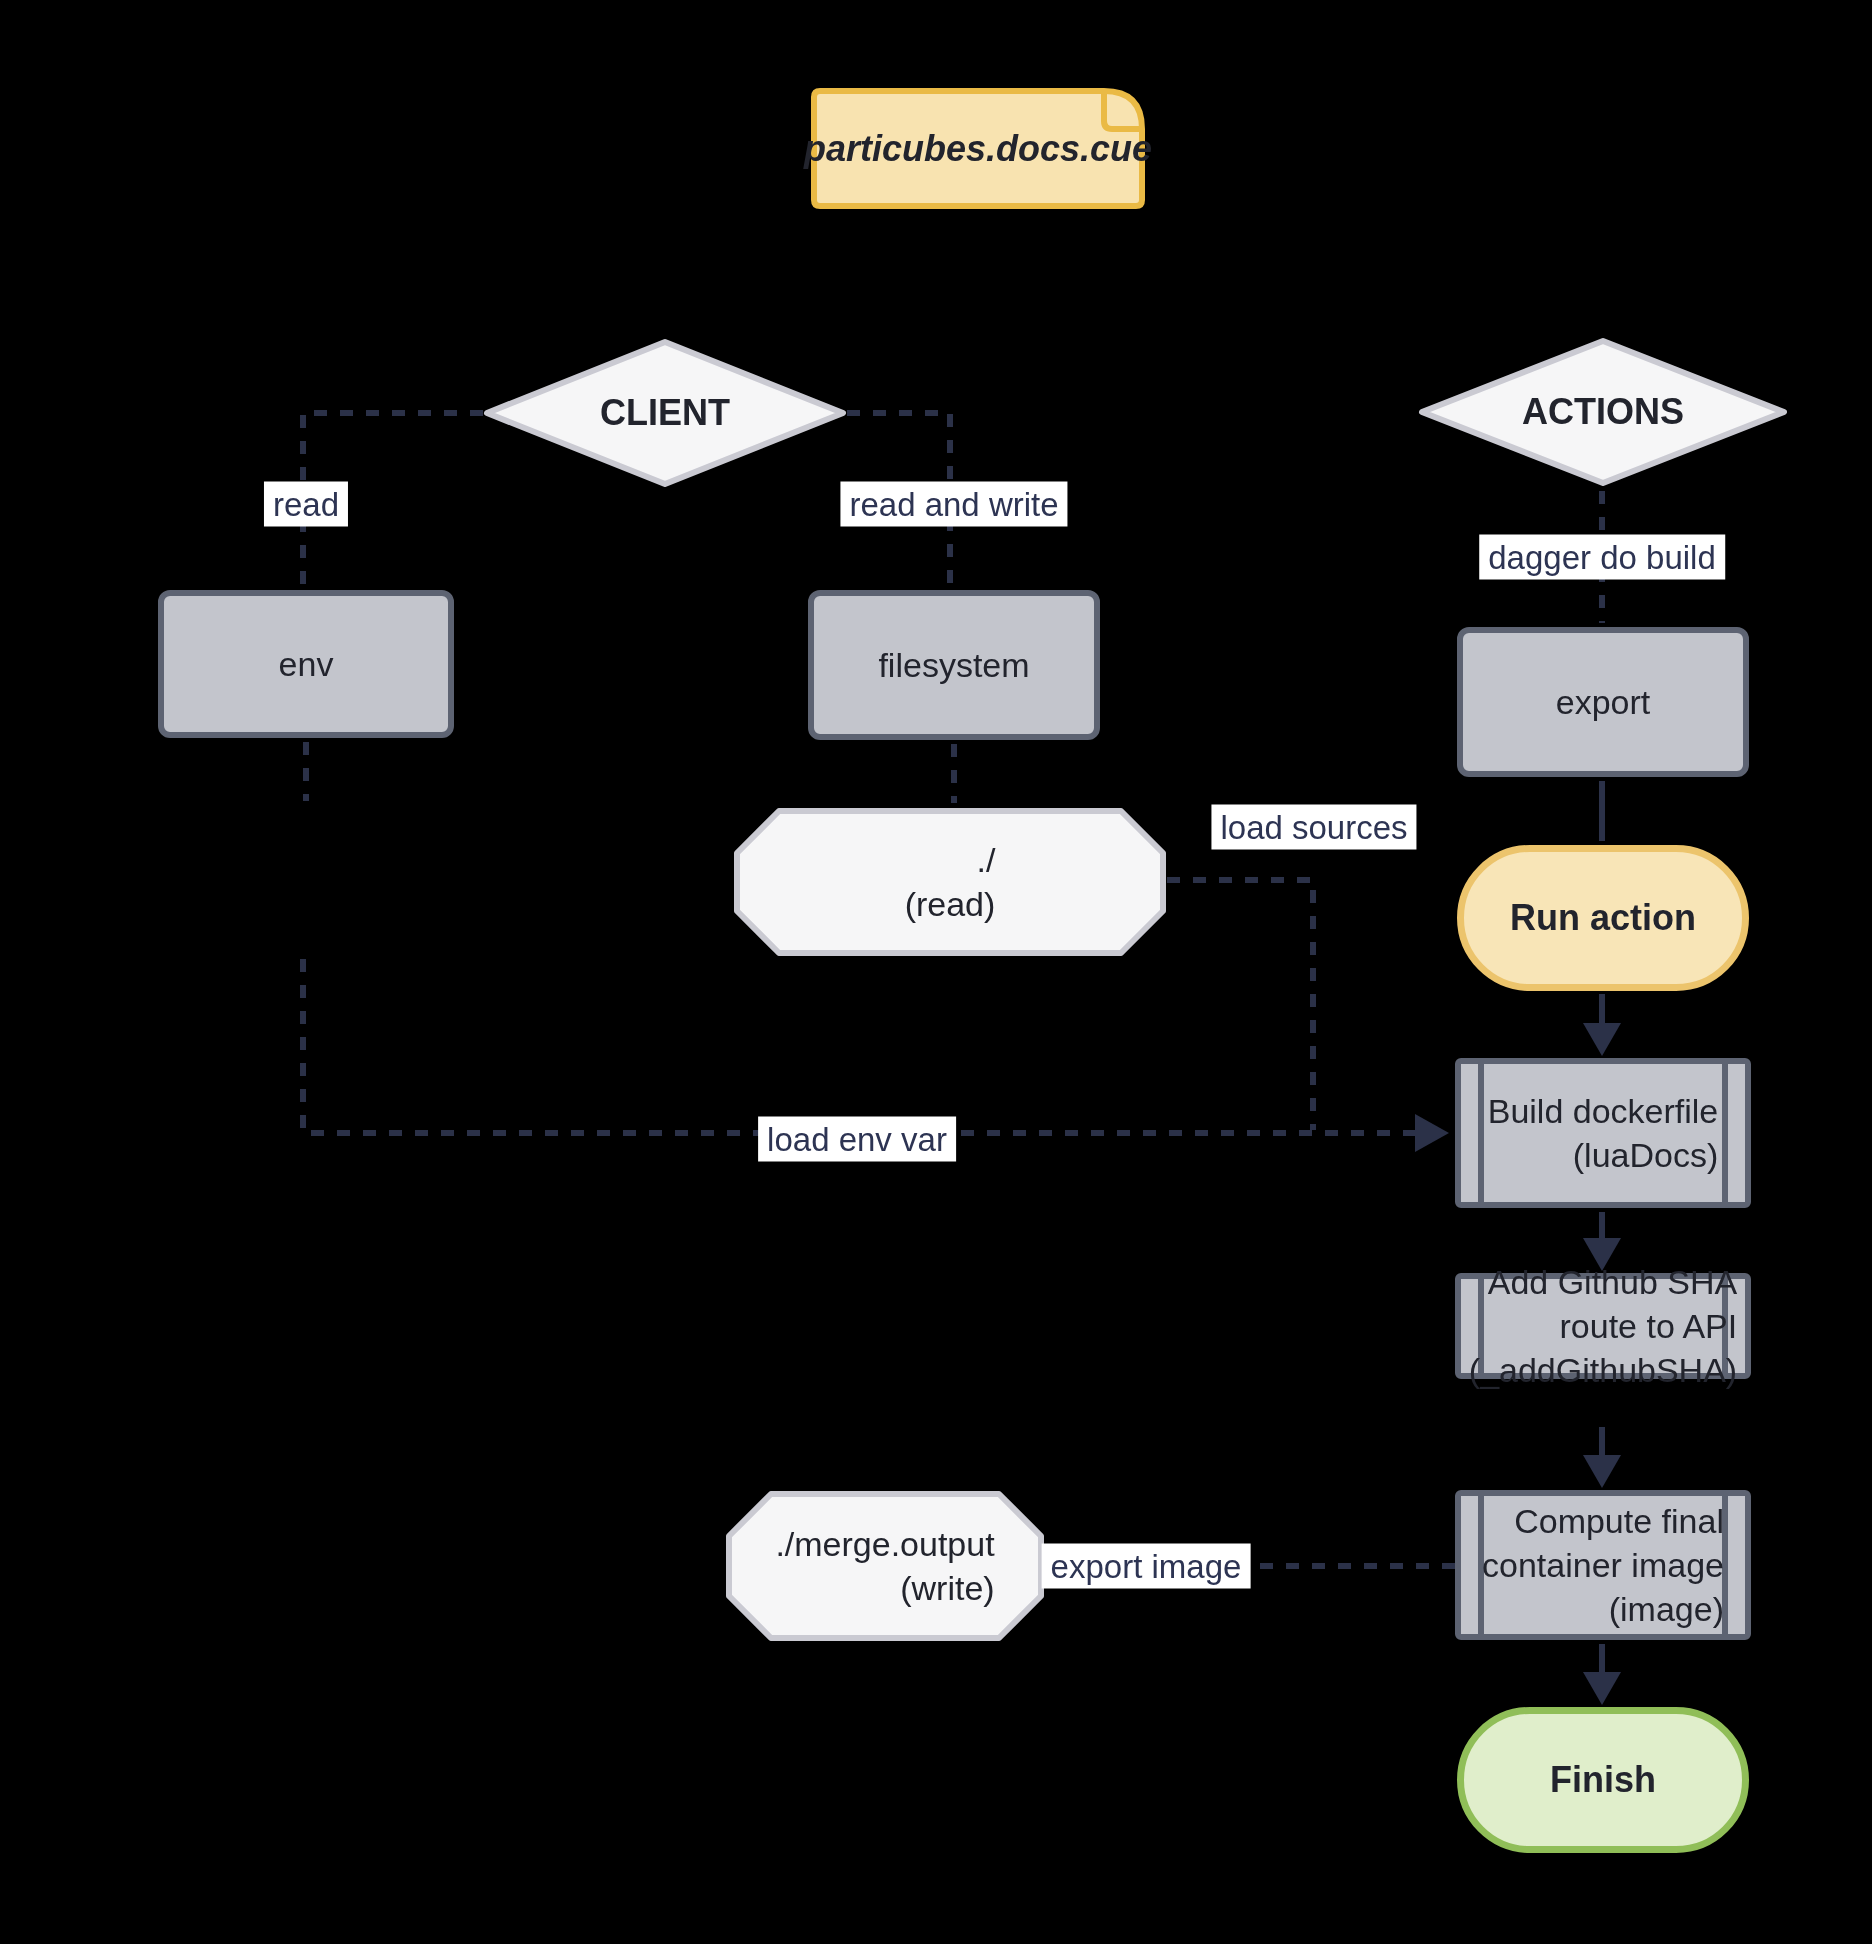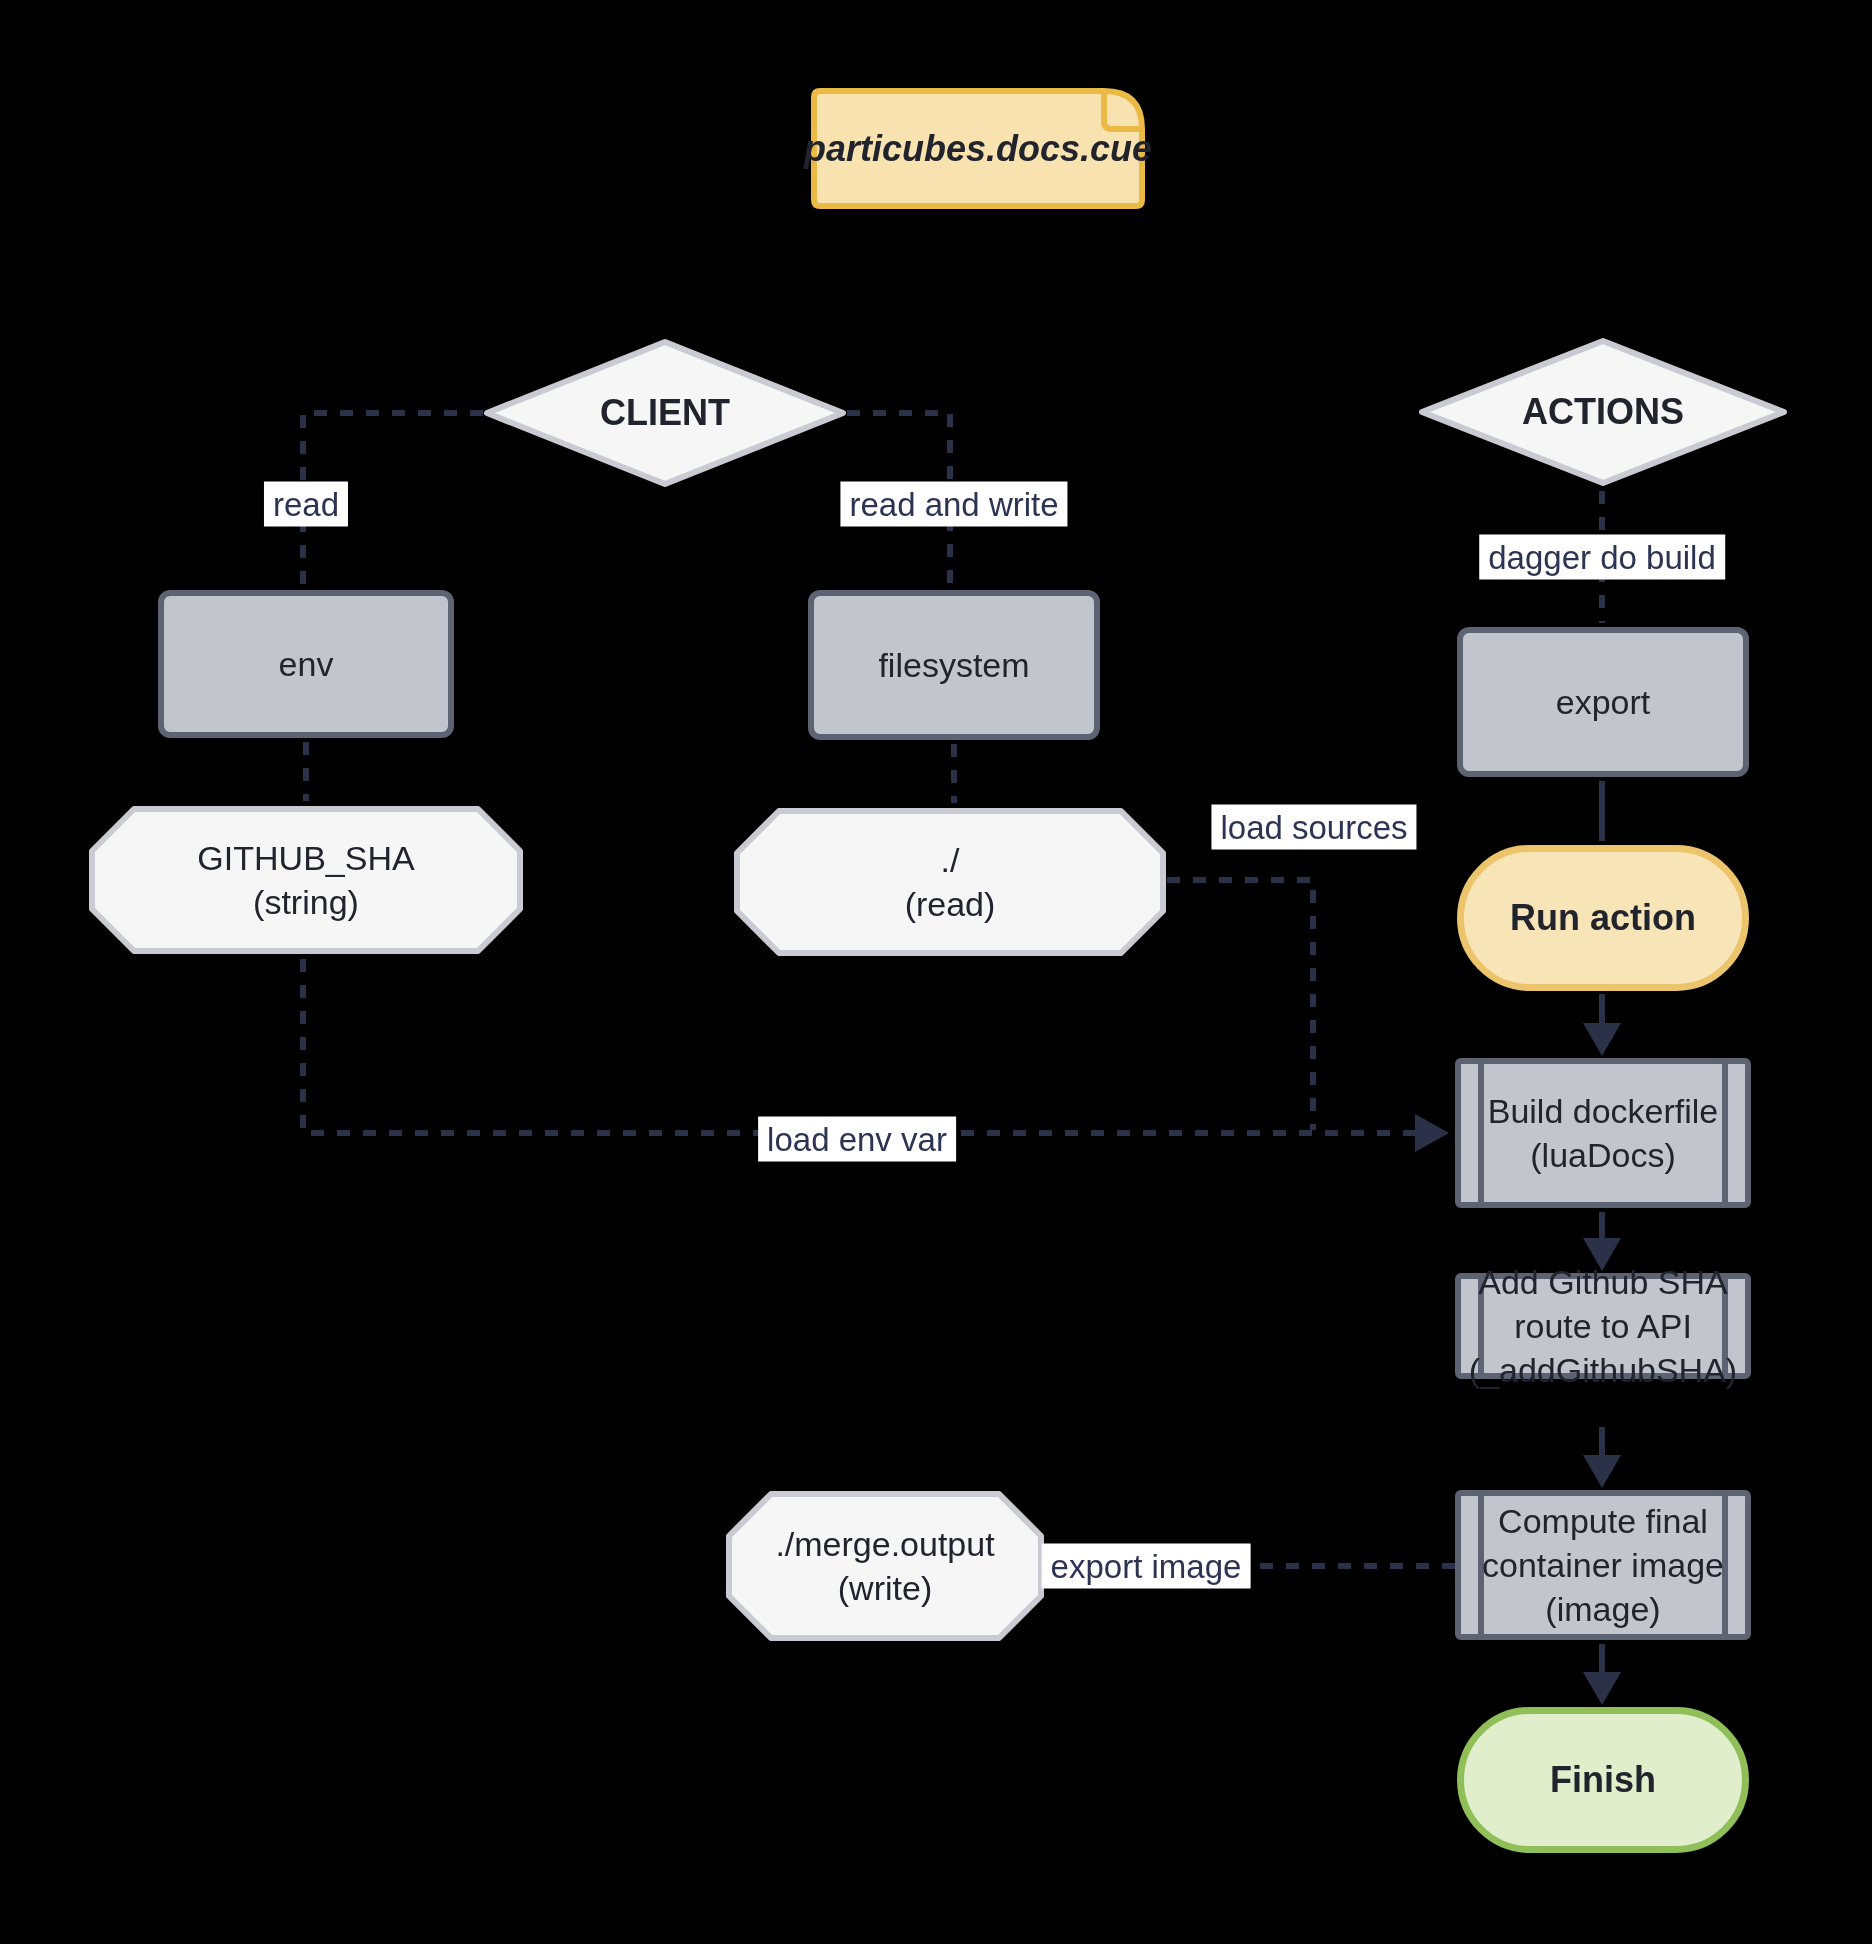--- a/index.html
+++ b/index.html
@@ -24,21 +24,21 @@
     position:relative;width:1872px;height:1944px;background:var(--background);
     font-family:"Liberation Sans","DejaVu Sans",sans-serif;overflow:hidden;
   }
   #edge-layer{position:absolute;left:0;top:0;}
   .edge{fill:none;stroke:var(--edge);stroke-width:6;}
   .edge.dashed{stroke-dasharray:13 13;}
   .arrowhead{fill:var(--edge);stroke:none;}
   .node{position:absolute;display:flex;align-items:center;justify-content:center;box-sizing:border-box;}
   .node svg.shape{position:absolute;left:0;top:0;}
   .nlabel{
-    position:relative;z-index:2;text-align:center;white-space:pre-line;
+    position:relative;z-index:2;text-align:right;white-space:pre-line;
     color:var(--node-text);font-size:34px;line-height:44px;
   }
   .diamond .nlabel{font-size:36px;font-weight:bold;}
   .rect-node{
     background:var(--box-fill);border:6px solid var(--box-border);border-radius:12px;
   }
   .subroutine{
     background:var(--box-fill);border:6px solid var(--box-border);border-radius:6px;
   }
   .subroutine .bar{position:absolute;top:0;bottom:0;width:6px;background:var(--box-border);z-index:1;}
@@ -125,27 +125,20 @@
   </div>
 
   <div class="node rect-node" style="left:808px;top:590px;width:292px;height:150px;">
     <span class="nlabel">filesystem</span>
   </div>
 
   <div class="node rect-node" style="left:1457px;top:627px;width:292px;height:150px;">
     <span class="nlabel">export</span>
   </div>
 
-  <div class="node octagon" style="left:88px;top:805px;width:436px;height:150px;">
-    <svg class="shape" width="436" height="150">
-      <polygon class="shape-poly" points="46,4 390,4 432,46 432,104 390,146 46,146 4,104 4,46"></polygon>
-    </svg>
-    <span class="nlabel">GITHUB_SHA
-(string)</span>
-  </div>
 
   <div class="node octagon" style="left:733px;top:807px;width:434px;height:150px;">
     <svg class="shape" width="434" height="150">
       <polygon class="shape-poly" points="46,4 388,4 430,46 430,104 388,146 46,146 4,104 4,46"></polygon>
     </svg>
     <span class="nlabel">./
 (read)</span>
   </div>
 
   <div class="node stadium action" style="left:1457px;top:845px;width:292px;height:146px;">

